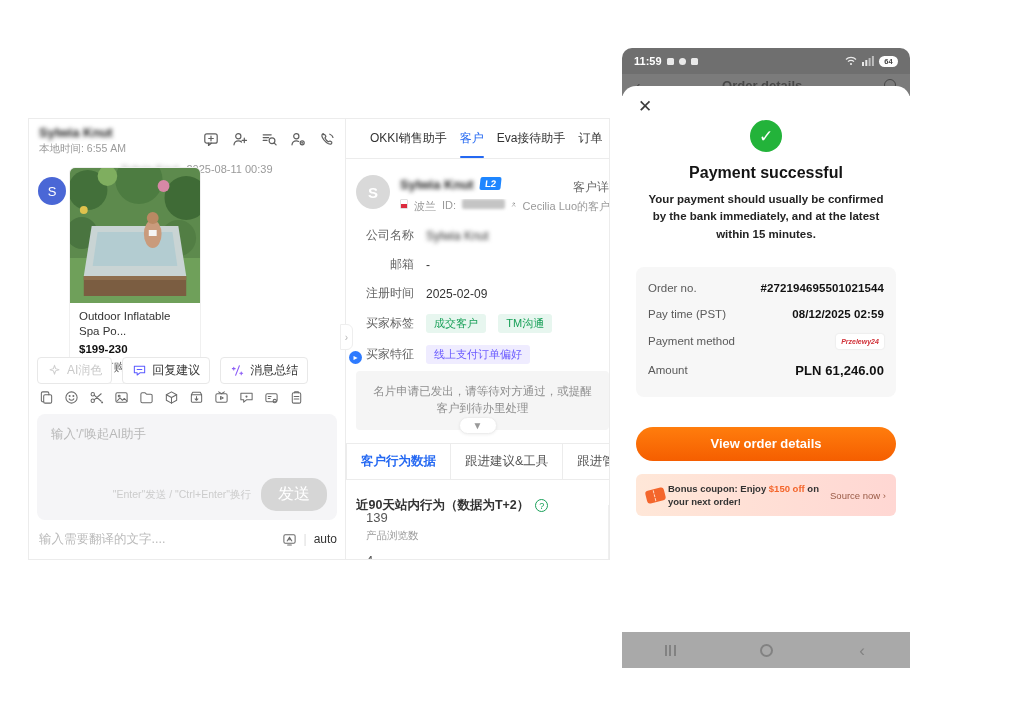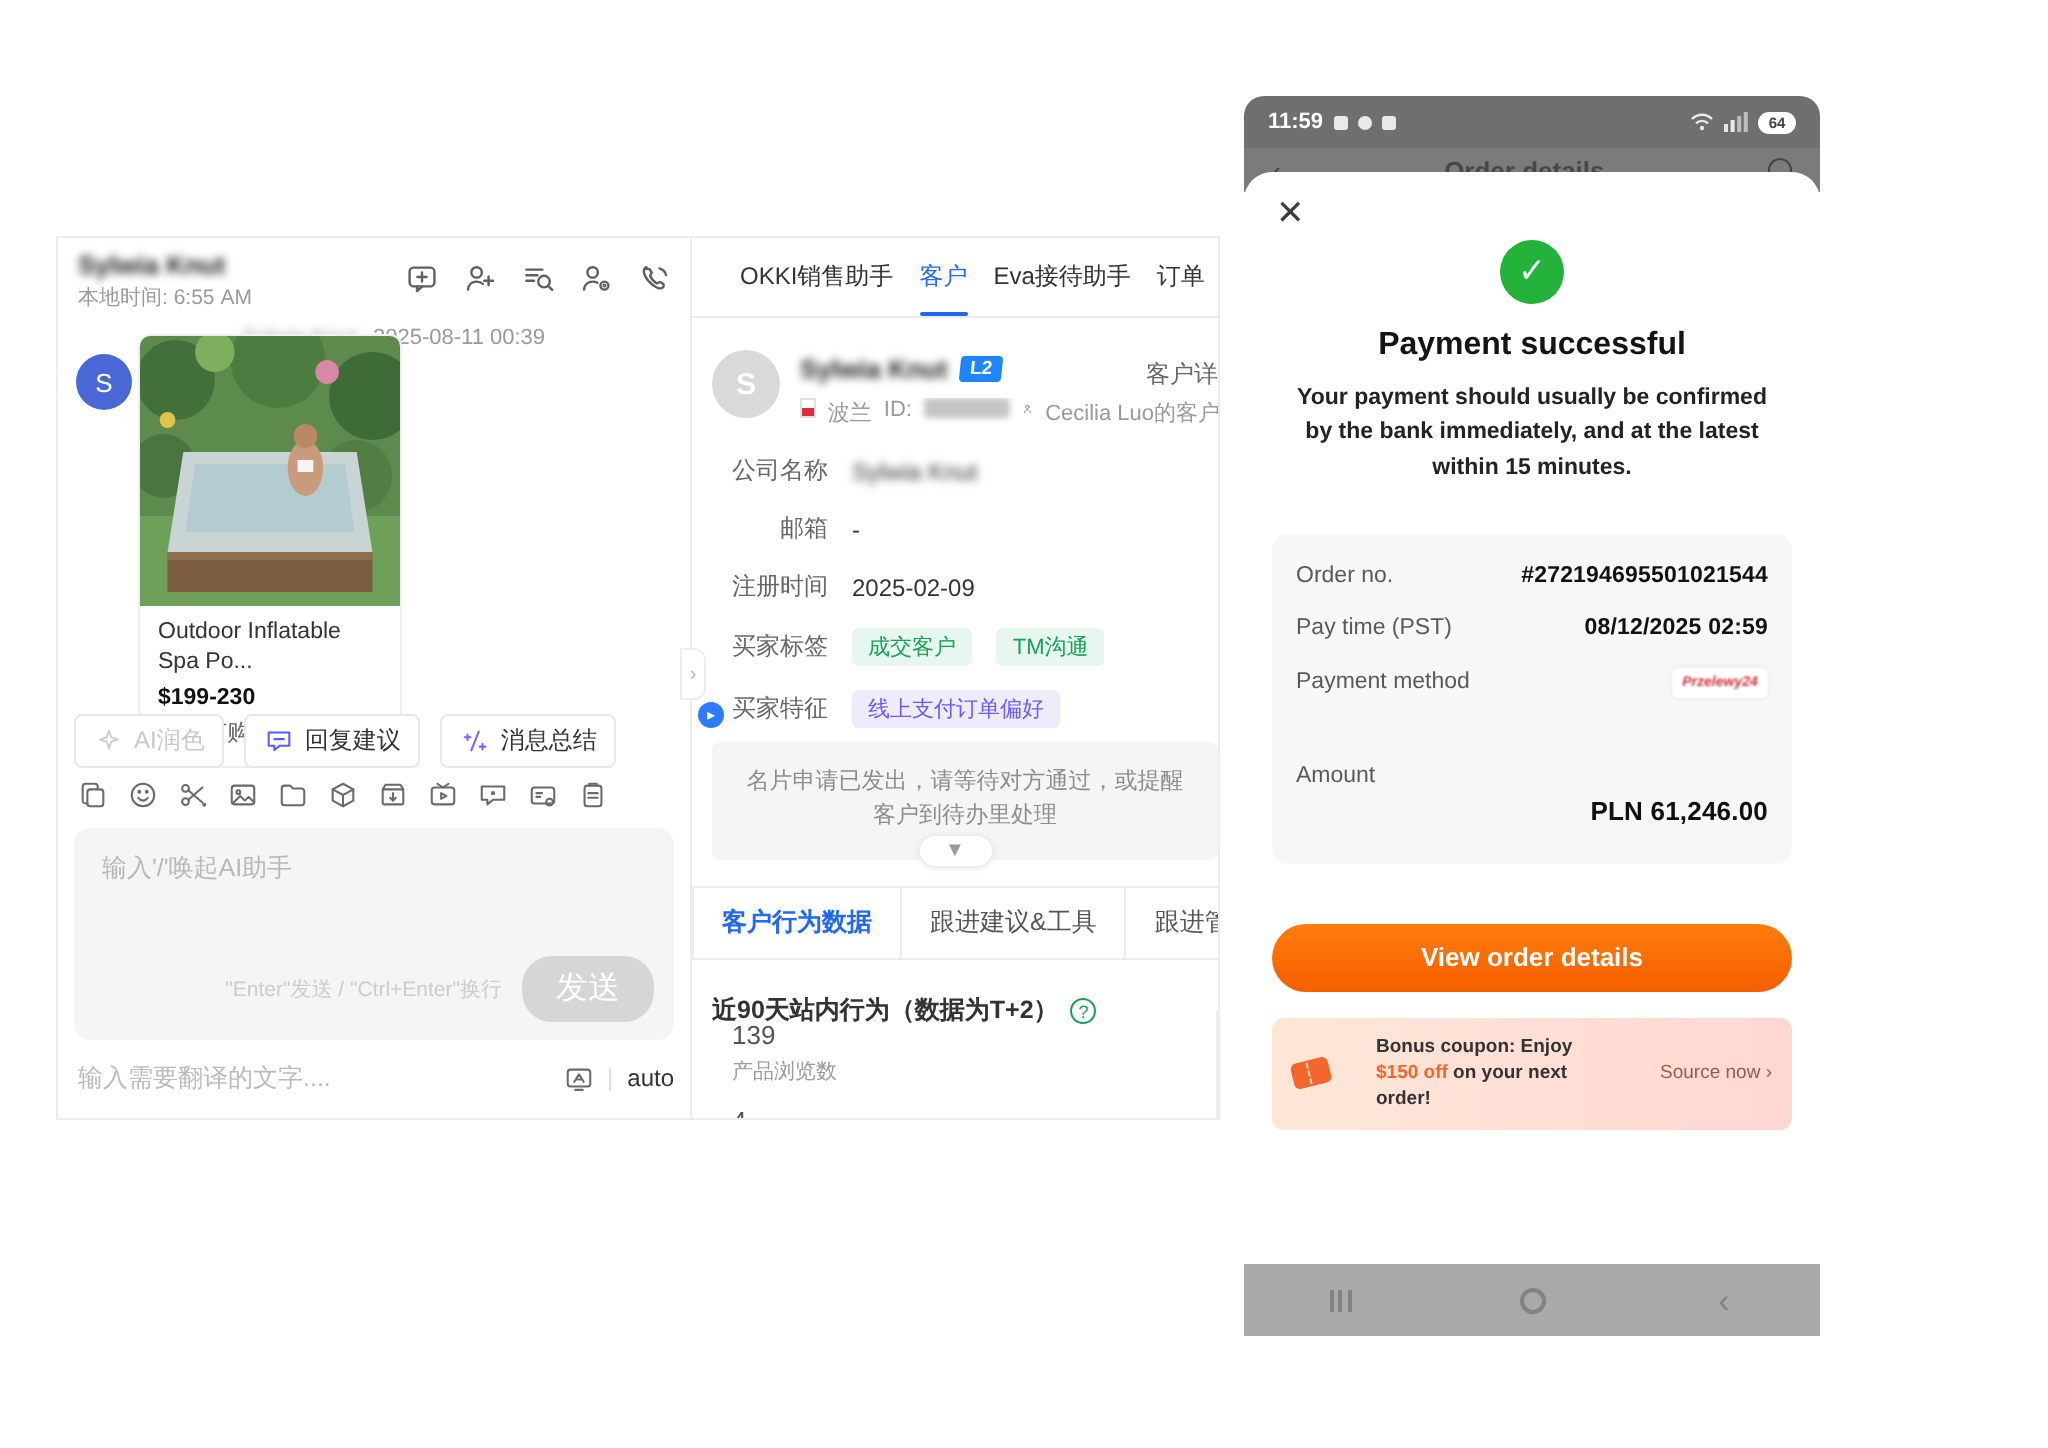--- a/index.html
+++ b/index.html
@@ -110,27 +110,27 @@
   .sheet{position:relative;margin-top:-10px;background:#fff;border-radius:14px 14px 0 0;height:546px;}
   .x-close{position:absolute;left:16px;top:12px;font-size:17px;color:#3c3c3c;line-height:1;}
   .check{width:32px;height:32px;margin:0 auto;border-radius:50%;background:#23b33a;color:#fff;display:flex;align-items:center;
     justify-content:center;font-size:17px;font-weight:bold;position:relative;top:34px;}
   .pay-title{text-align:center;margin-top:46px;font-size:16px;font-weight:bold;color:#141414;}
   .pay-desc{width:248px;margin:9px auto 0;text-align:center;font-size:11.5px;font-weight:bold;color:#232323;line-height:1.5;}
   .ordercard{margin:24px 14px 0;background:#f7f7f7;border-radius:8px;padding:15px 12px 5px;}
   .orow{display:flex;justify-content:space-between;align-items:center;margin-bottom:14px;font-size:11.5px;}
   .olabel{color:#5a5a5a;}
   .oval{color:#111;font-weight:bold;letter-spacing:.1px;}
-  .oval.amount{font-size:13px;margin-top:35px;}
+  .oval.amount{font-size:13px;}
   .p24{width:48px;height:15px;background:#fff;border-radius:3px;box-shadow:0 0 2px rgba(0,0,0,.12);display:flex;align-items:center;
     justify-content:center;font-size:7px;font-style:italic;font-weight:bold;color:#d13239;filter:blur(.6px);}
   .cta{margin:30px 14px 0;height:34px;border-radius:17px;background:linear-gradient(180deg,#ff7d0d,#f55e00);color:#fff;
     font-weight:bold;font-size:13px;display:flex;align-items:center;justify-content:center;border:0;width:260px;}
   .coupon{margin:13px 14px 0;border-radius:6px;background:linear-gradient(90deg,#ffe7d8,#ffd7d3);display:flex;align-items:center;
-    gap:23px;padding:8px 10px;}
+    gap:3px;padding:8px 10px;}
   .ticket{width:19px;height:13px;background:#f4662c;border-radius:3px;transform:rotate(-14deg);position:relative;flex:none;}
   .ticket::after{content:"";position:absolute;left:8px;top:1px;bottom:1px;border-left:1px dashed #ffd9c4;}
   .coupon-text{flex:1;font-size:9.5px;font-weight:bold;color:#333;line-height:1.4;}
   .coupon-hl{color:#f4662c;}
   .coupon-action{font-size:9.5px;color:#9a5b46;white-space:nowrap;}
   .navbar{position:absolute;left:0;right:0;bottom:0;height:36px;background:#a9a9a9;display:flex;align-items:center;}
   .nav-slot{flex:1;display:flex;align-items:center;justify-content:center;color:#828282;}
   .recents{display:flex;gap:2.5px;}
   .recents i{display:block;width:2px;height:11px;background:#828282;}
   .home-circ{width:13px;height:13px;border:2px solid #828282;border-radius:50%;}

